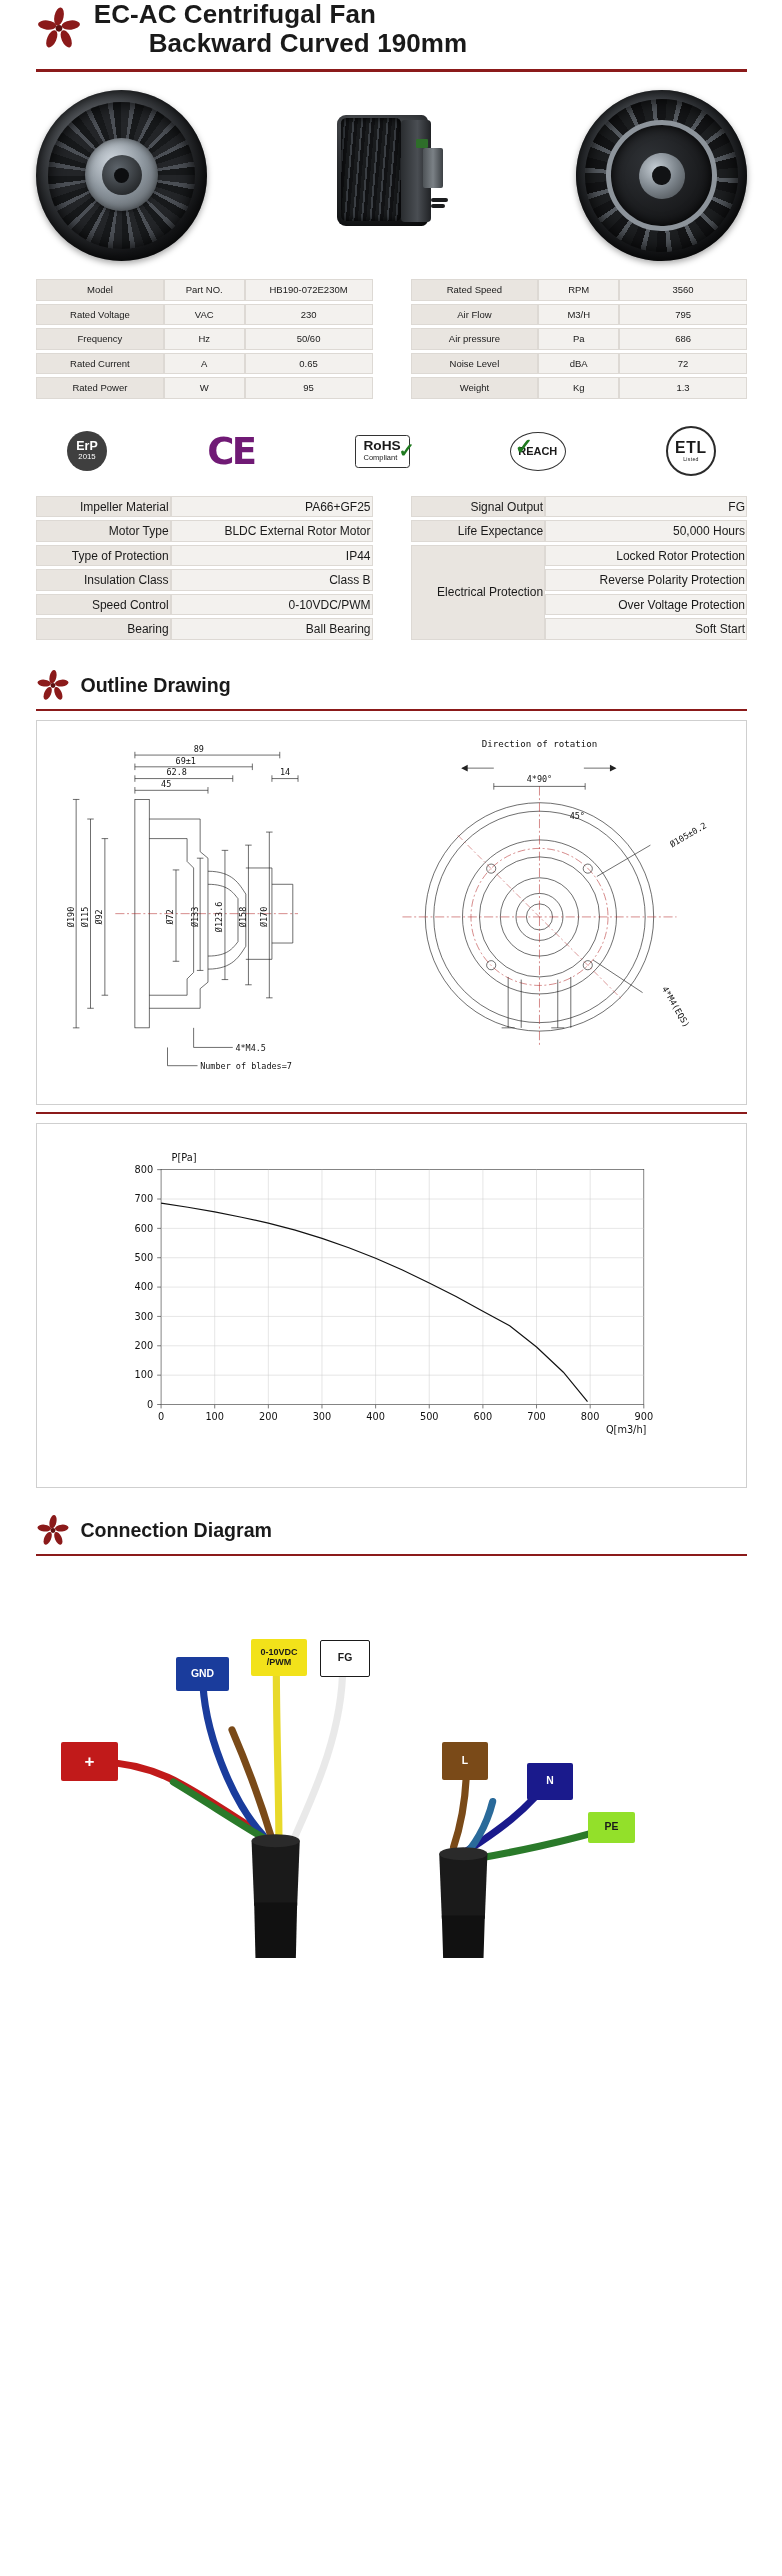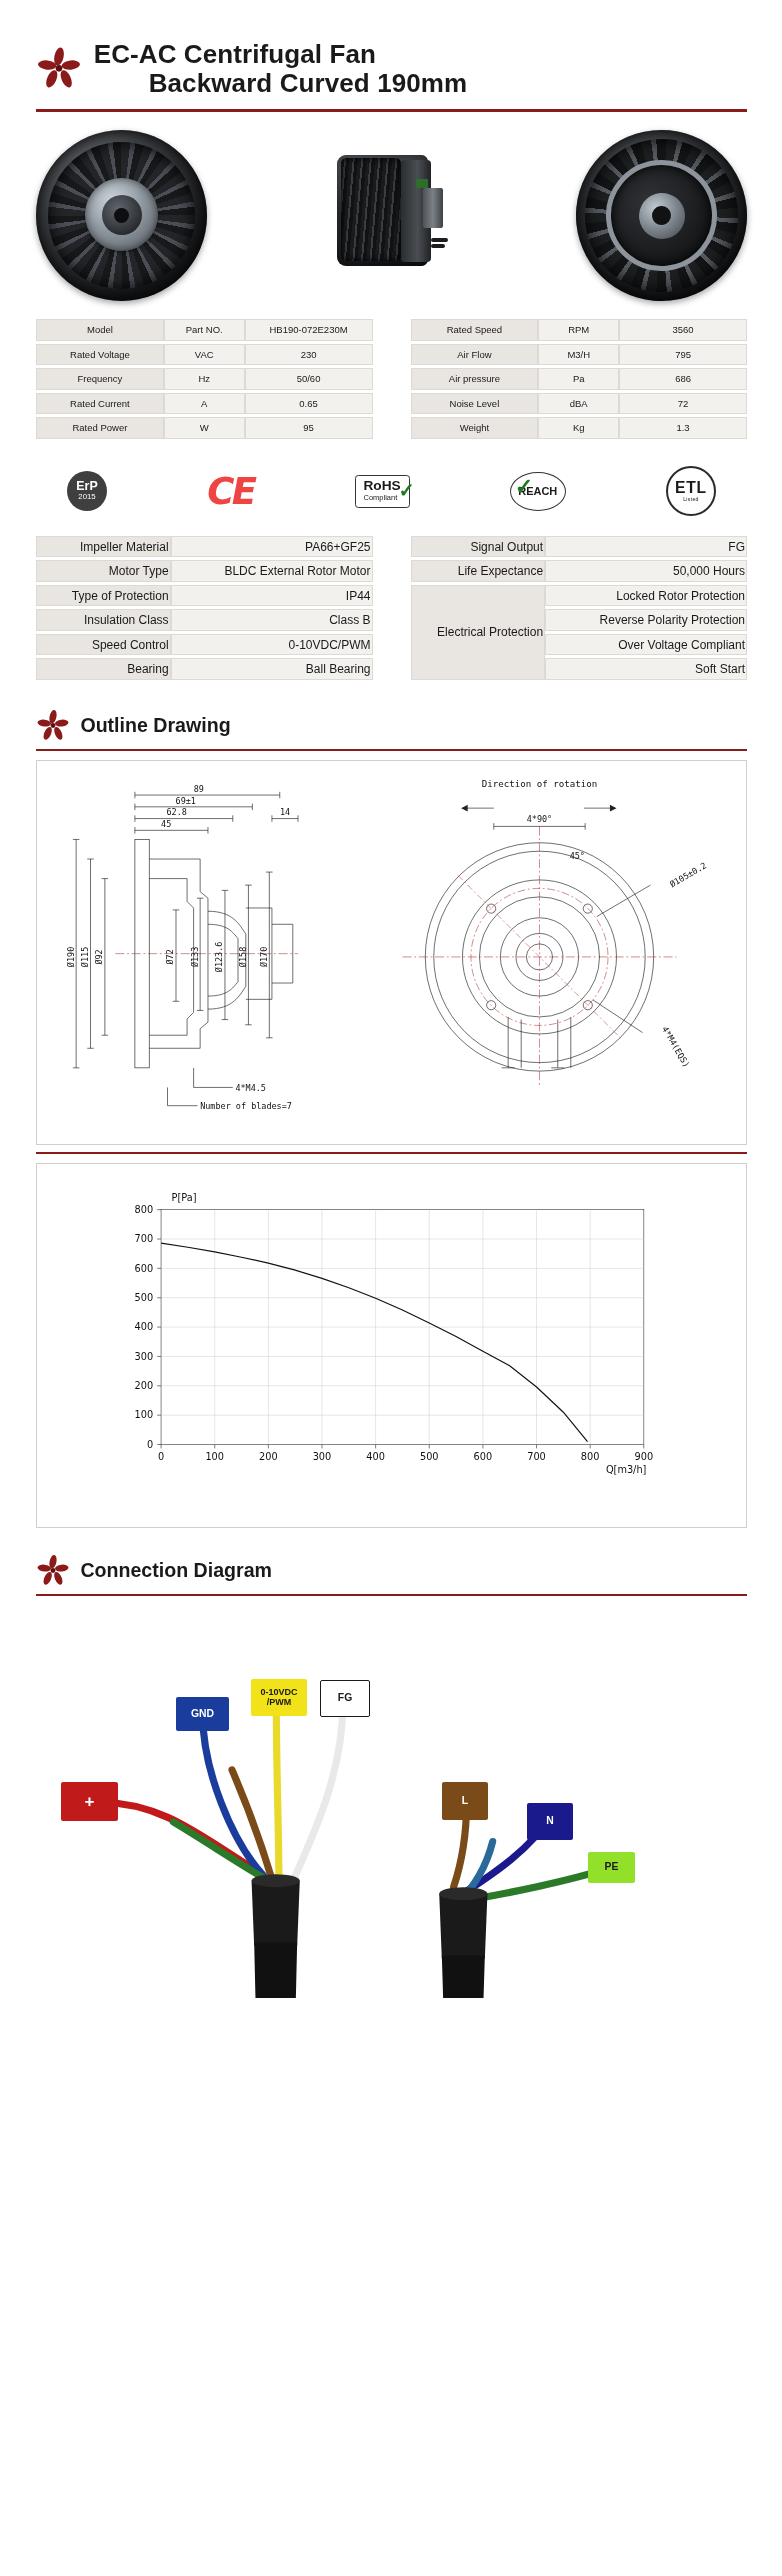--- a/index.html
+++ b/index.html
@@ -7,21 +7,21 @@
   body {
     width:783px;
     background:#ffffff;
     font-family:"Liberation Sans", sans-serif;
     color:#1a1a1a;
     -webkit-font-smoothing:antialiased;
   }
   .page { width:783px; padding:0 36px; }
 
   
-  .title-row { display:flex; align-items:center; padding-top:40px; }
+  .title-row { display:flex; align-items:center; }
   .flower { width:46px; height:46px; flex:0 0 46px; position:relative; }
   .flower svg { display:block; }
   .title-block { margin-left:11.7px; }
   .title-line1 { font-size:26px; font-weight:bold; letter-spacing:0.1px; line-height:1.12; }
   .title-line2 { font-size:26px; font-weight:bold; letter-spacing:0.1px; line-height:1.12; padding-left:55px; }
   .rule { height:2.6px; background:#8b1a1a; margin-top:11px; }
   .rule-thin { height:2px; background:#8b1a1a; margin-top:6.5px; }
 
   
   .products { display:flex; justify-content:space-between; align-items:center; margin-top:17px; height:173px; }
@@ -83,21 +83,21 @@
   table.spec td.mid { width:24%; }
   table.spec td.val { width:38%; }
 
   
   .certs { display:flex; align-items:center; justify-content:space-between; margin:19.6px 31px 0 31px; height:60px; }
   .cert { display:flex; align-items:center; justify-content:center; }
   .erp { width:40px; height:40px; border-radius:50%; background:#3f3f3f; color:#fff;
          display:flex; flex-direction:column; align-items:center; justify-content:center; }
   .erp .t1 { font-size:12.4px; font-weight:bold; line-height:1; }
   .erp .t2 { font-size:7.8px; line-height:1.3; }
-  .ce { font-size:37px; font-weight:bold; letter-spacing:-2.6px; color:#ef4444; font-family:"DejaVu Sans", sans-serif;font-style:italic; }
+  .ce { font-size:37px; font-weight:bold; letter-spacing:-2.6px; color:#701a75; font-family:"DejaVu Sans", sans-serif; }
   .rohs { border:1.3px solid #333; border-radius:3.3px; padding:3.3px 7.8px 3.9px; position:relative; }
   .rohs .r1 { font-size:13.7px; font-weight:bold; line-height:1; }
   .rohs .r2 { font-size:7.5px; line-height:1.3; }
   .rohs .tick { position:absolute; right:-6.5px; top:2.6px; color:#1f7a1f; font-size:19.6px; font-weight:bold; }
   .reach { width:56px; height:39px; border:1.3px solid #333; border-radius:50%;
            display:flex; align-items:center; justify-content:center; font-size:11px; font-weight:bold; position:relative; }
   .reach .tick { position:absolute; left:3.9px; top:1.3px; color:#1f7a1f; font-size:22px; font-weight:bold; }
   .etl { width:50px; height:50px; border-radius:50%; border:2px solid #2b2b2b;
          display:flex; flex-direction:column; align-items:center; justify-content:center; }
   .etl .e1 { font-size:15.7px; font-weight:bold; letter-spacing:0.7px; line-height:1; }
@@ -320,21 +320,21 @@
             <td>50,000 Hours</td>
           </tr>
           <tr>
             <td class="lbl" rowspan="4">Electrical Protection</td>
             <td>Locked Rotor Protection</td>
           </tr>
           <tr>
             <td>Reverse Polarity Protection</td>
           </tr>
           <tr>
-            <td>Over Voltage Compliant</td>
+            <td>Over Voltage Protection</td>
           </tr>
           <tr>
             <td>Soft Start</td>
           </tr>
         </tbody>
       </table>
     </div>
   </div>
 
   <div class="section-head">

